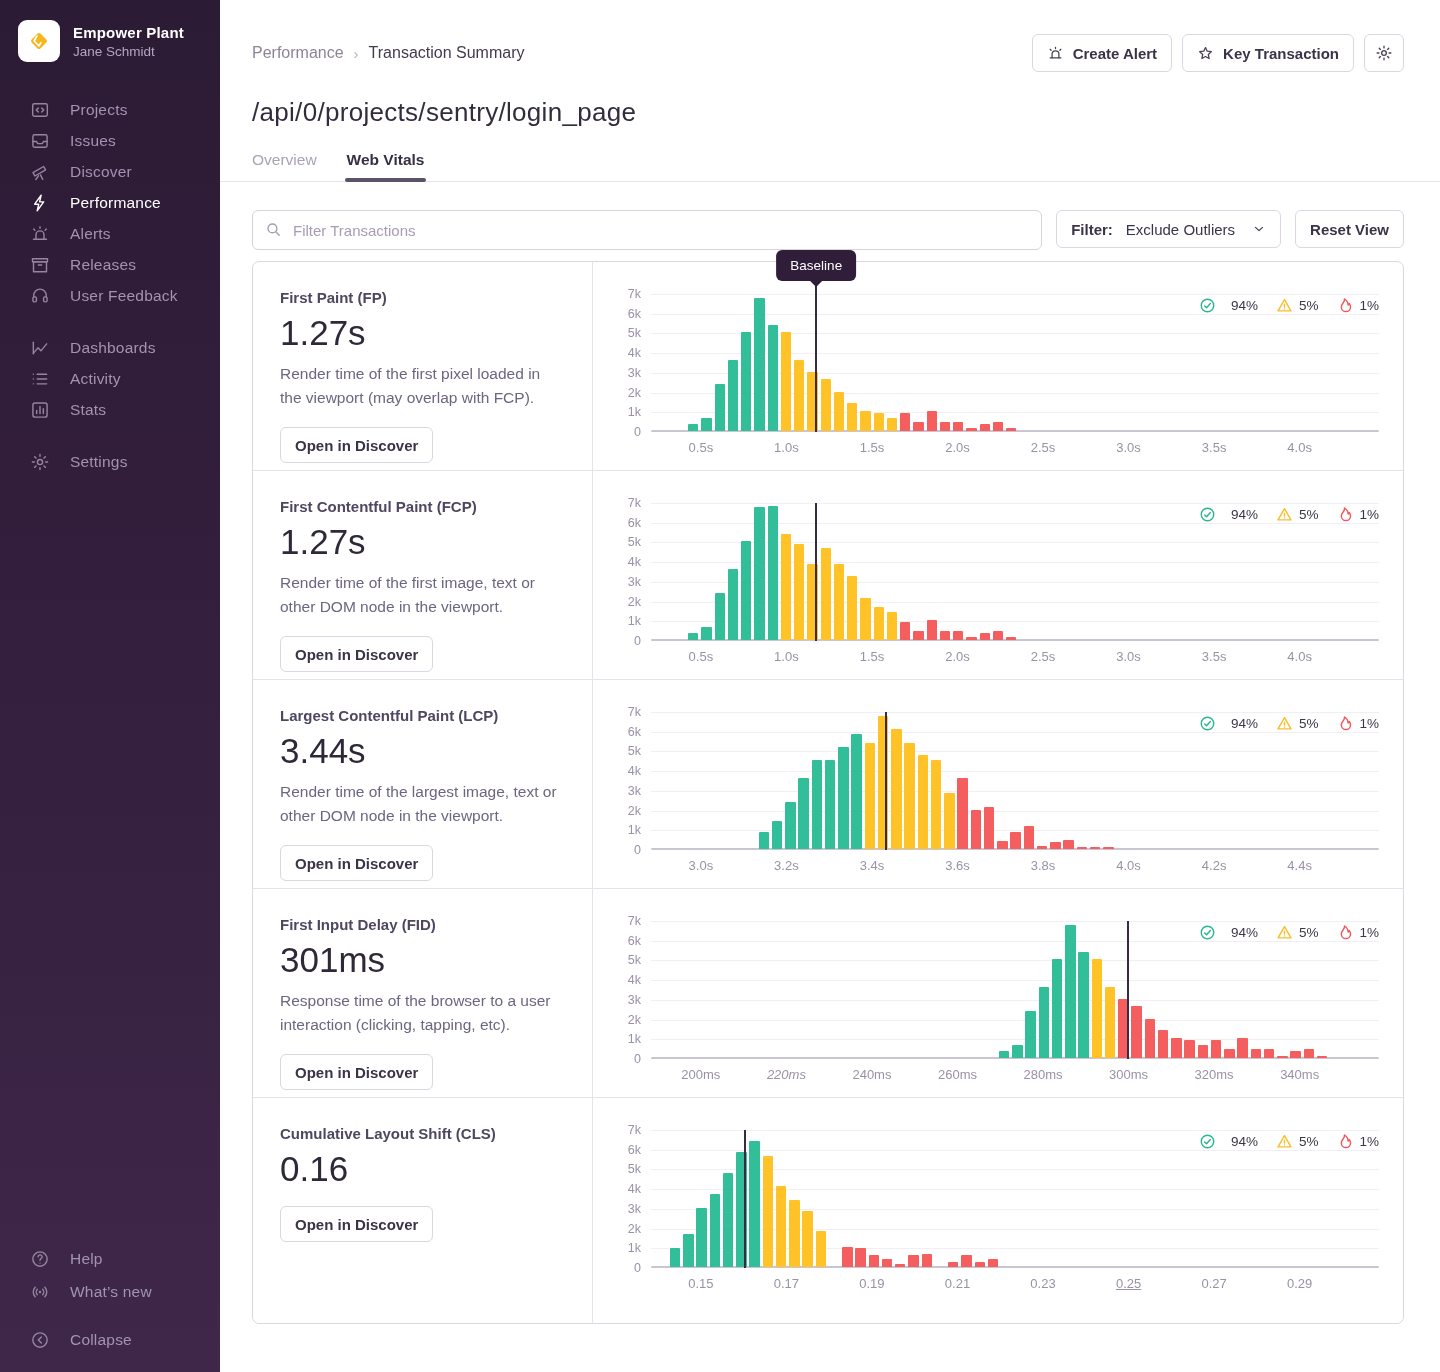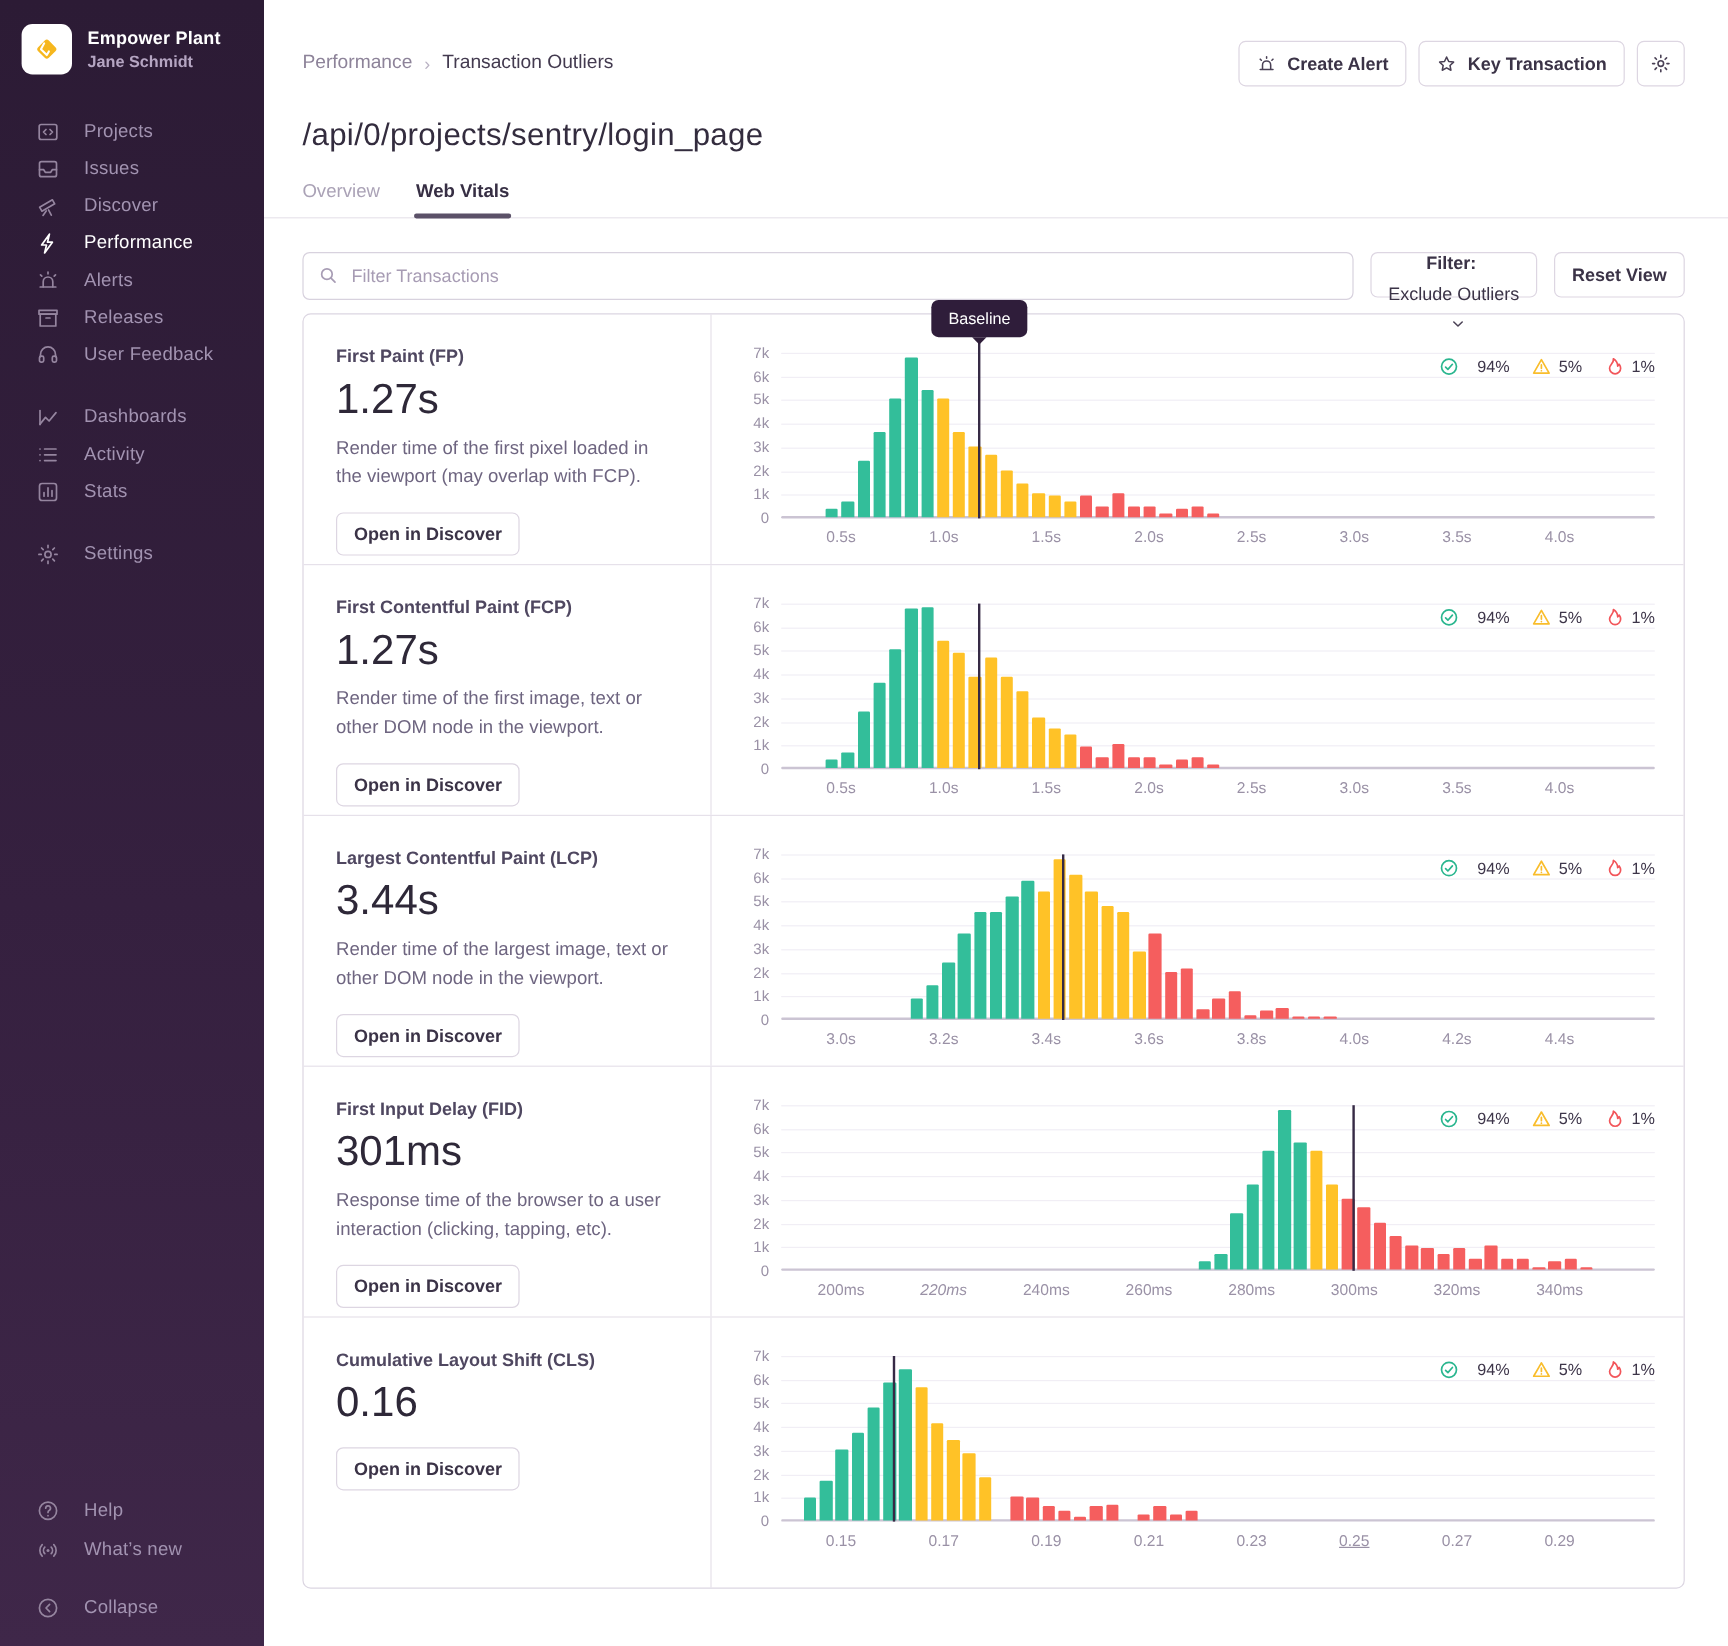--- a/index.html
+++ b/index.html
@@ -6,21 +6,21 @@
   html,body { width:1440px; height:1372px; }
   body { font-family:"Liberation Sans", sans-serif; background:#fff; color:#3b3347; overflow:hidden; }
   .app { display:flex; width:1440px; height:1372px; }
 
   
   .sidebar { width:220px; flex:0 0 220px; background:linear-gradient(180deg,#2c1b35 0%,#35203f 55%,#3f2749 100%);
              display:flex; flex-direction:column; padding:20px 0 16px;justify-content:space-between; }
   .org { display:flex; align-items:center; gap:13px; padding:0 18px; margin-bottom:32px; cursor:pointer; }
   .org-avatar { width:42px; height:42px; border-radius:9px; background:#fff; display:flex; align-items:center; justify-content:center; flex:0 0 42px; }
   .org-name { color:#fff; font-weight:700; font-size:15px; letter-spacing:.2px; }
-  .org-user { color:#b5a5c2; font-size:13.5px; margin-top:3px;font-weight:bold; }
+  .org-user { color:#b5a5c2; font-size:13.5px; margin-top:3px; }
   .nav-group { margin-bottom:21px; }
   .nav-item { display:flex; align-items:center; gap:20px; height:31px; padding:0 16px 0 30px;
               color:#a293b1; font-size:15.5px; letter-spacing:.2px; cursor:pointer; }
   .nav-item .nicon { width:20px; height:20px; display:flex; align-items:center; justify-content:center; color:#95859f; }
   .nav-item.active { color:#fff; font-weight:500; }
   .nav-item.active .nicon { color:#fff; }
   .nav-footer { margin-top:auto; }
   .nav-footer .nav-item { height:33px; }
   .nav-footer .nav-item.gap-above { margin-top:15px; }
   .nicon svg { display:block; }
@@ -45,21 +45,21 @@
   .tab.active::after { content:""; position:absolute; left:-2px; right:-2px; bottom:-1px; height:4px; background:#5b5168; border-radius:2px; }
 
   
   .content { padding:28px 36px 0 32px; }
   .toolbar { display:flex; gap:14px; }
   .search-box { position:relative; flex:1; height:40px; }
   .search-box .sicon { position:absolute; left:13px; top:11px; color:#a79cb4; }
   .search-box input { width:100%; height:40px; border:1px solid #d8d2de; border-radius:6px; padding:0 12px 0 40px;
                       font-family:inherit; font-size:15px; color:#433a4f; outline:none; }
   .search-box input::placeholder { color:#a79cb4; }
-  .btn.filter { font-weight:400;flex-direction:column; }
+  .btn.filter { font-weight:400; }
   .btn.filter b { font-weight:700; margin-right:4px; }
   .btn.filter .chev { margin-left:8px; display:flex; color:#4a4155; }
 
   .panels { margin-top:11px; border:1px solid #dcd6e2; border-radius:7px; background:#fff; }
   .vrow { display:grid; grid-template-columns:340px 1fr; height:209px; border-bottom:1px solid #e6e1ea; }
   .vrow:last-child { border-bottom:none; height:225px; }
   .vleft { border-right:1px solid #e6e1ea; padding:27px 28px 0 27px; }
   .v-title { font-size:15px; font-weight:700; color:#4f4760; }
   .v-value { font-size:35px; font-weight:400; color:#2e2838; margin-top:7px; }
   .v-desc  { font-size:15.5px; color:#6e6580; line-height:1.55; margin-top:9px; }
@@ -245,21 +245,21 @@
         </div>
       </div>
   </aside>
 
   <main class="main">
     <header class="page-header">
       <div class="hdr-row">
         <div class="breadcrumb">
           <span class="crumb-link">Performance</span>
           <span class="crumb-sep">›</span>
-          <span class="crumb-current">Transaction Outliers</span>
+          <span class="crumb-current">Transaction Summary</span>
         </div>
         <div class="hdr-actions">
           <button class="btn">
             <span class="bicon">
               <svg width="17" height="17" viewBox="0 0 24 24" fill="none" stroke="currentColor" stroke-width="1.8" stroke-linecap="round" stroke-linejoin="round">
                   <path d="M7.2 18v-5a4.8 4.8 0 0 1 9.6 0v5"></path>
                   <path d="M4.5 18.2h15"></path>
                   <path d="M12 5V3.2M5.8 7.4 4.5 6.1M18.2 7.4l1.3-1.3"></path>
                 </svg>
             </span>

